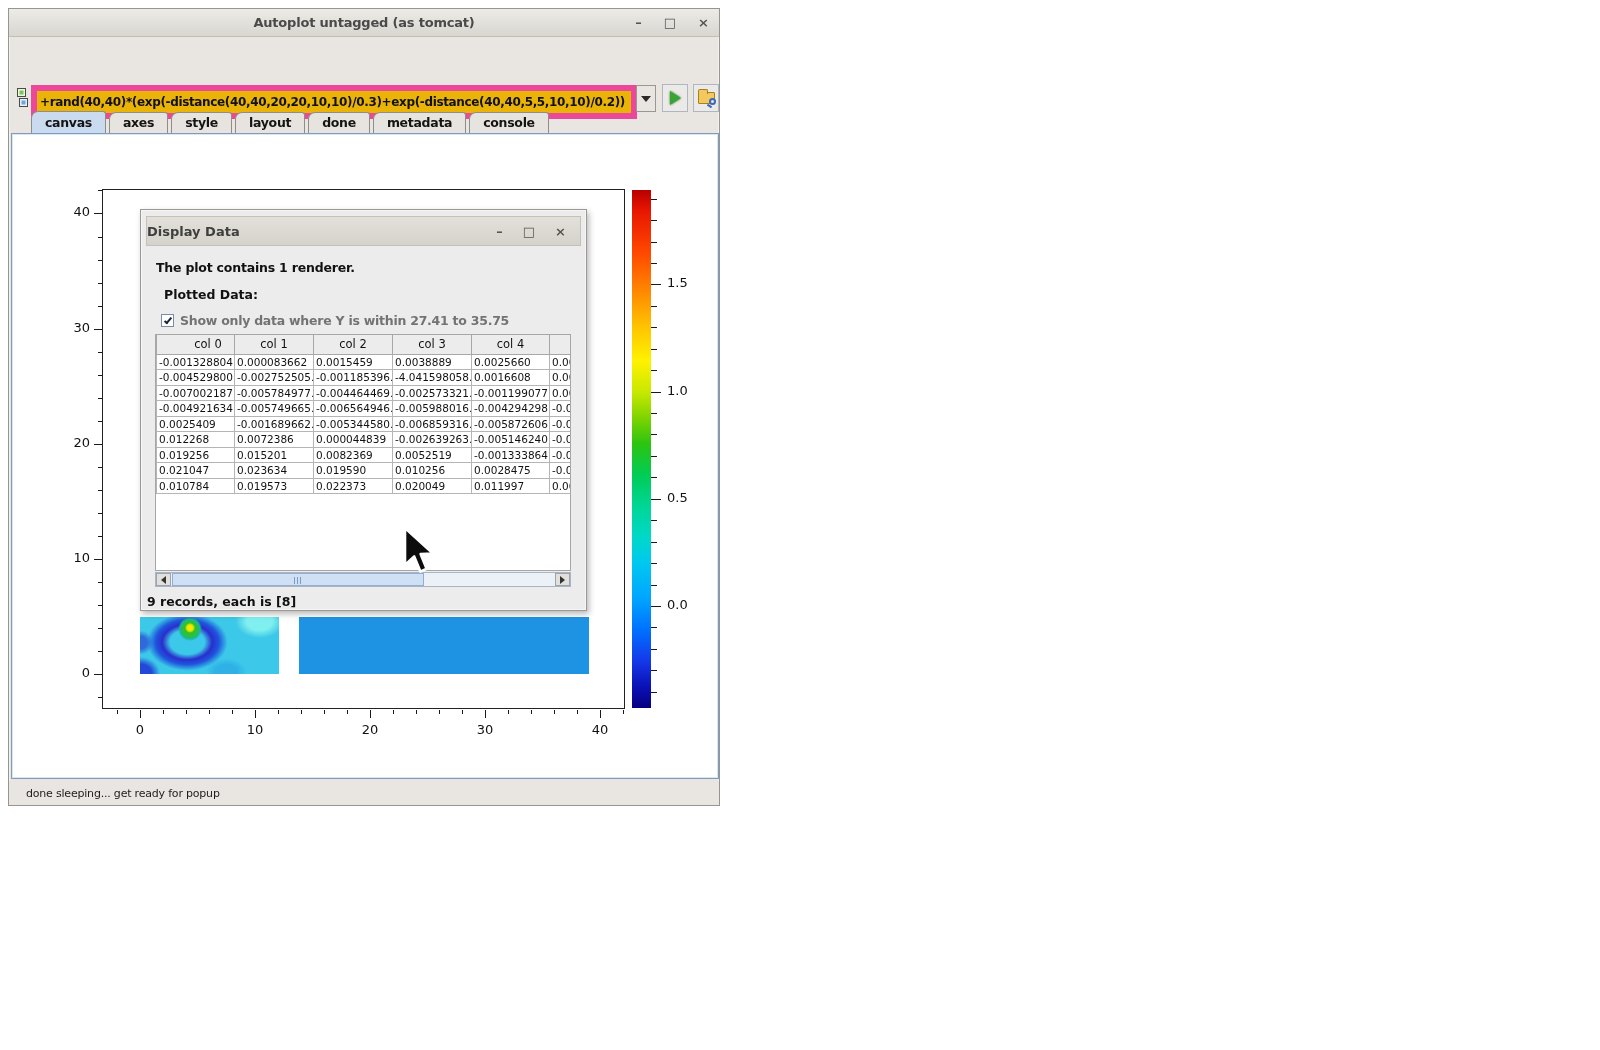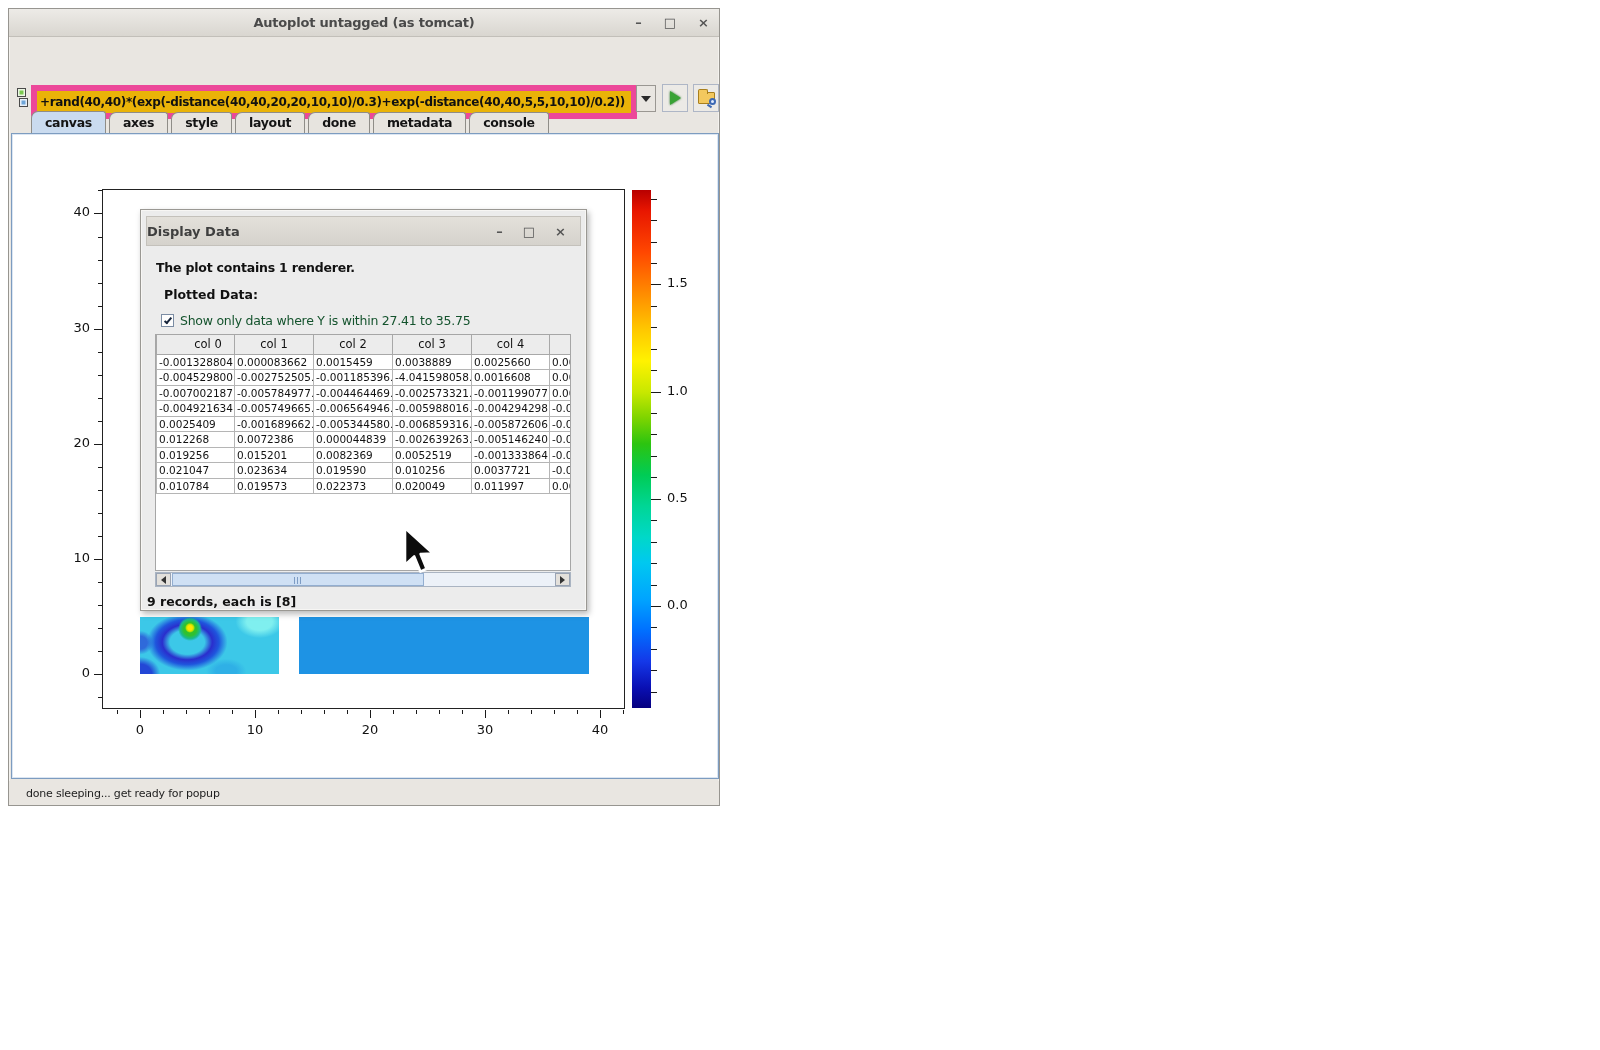--- a/index.html
+++ b/index.html
@@ -103,21 +103,21 @@
   .combo{position:absolute;left:125px;top:72px;width:307px;height:25px;border:1px solid #7e95b5;
     display:flex;}
   .combo-value{flex:1;background:#8fa9cc;color:#000;font-size:12.5px;font-weight:bold;
     line-height:23px;padding-left:5px;white-space:nowrap;overflow:hidden;letter-spacing:-0.3px;}
   .combo-btn{width:21px;background:#e6e3de;border-left:1px solid #9a9792;
     display:flex;align-items:center;justify-content:center;}
   .checkbox{position:absolute;left:20px;top:104px;width:13px;height:13px;background:#fdfdfd;
     border:1px solid #7b8ca3;}
   .checkmark{position:absolute;left:3.5px;top:0.5px;width:4px;height:8px;
     border-right:2px solid #16243a;border-bottom:2px solid #16243a;transform:rotate(40deg);}
-  .check-label{position:absolute;left:39px;top:103px;font-size:12.5px;font-weight:normal;color:#14532d;
+  .check-label{position:absolute;left:39px;top:103px;font-size:12.5px;font-weight:bold;color:#737373;
     letter-spacing:-0.25px;}
   .tablewrap{position:absolute;left:14px;top:124px;width:416px;height:237px;background:#ffffff;
     border:1px solid #a6a6a6;overflow:hidden;}
   table.data{border-collapse:collapse;table-layout:fixed;width:414px;}
   table.data th{height:19px;background:#ececec;border:1px solid #a8a8a8;border-top:none;
     font-size:11.5px;font-weight:normal;color:#111;text-align:center;padding:0;}
   table.data td{height:15.5px;border:1px solid #b5b5b5;font-size:10.5px;color:#111;
     padding:0 0 0 2px;white-space:nowrap;overflow:hidden;}
   .hscroll{position:absolute;left:14px;top:362px;width:416px;height:15px;background:#ecf1f8;
     border:1px solid #aab4c2;}
@@ -368,21 +368,21 @@
             <td>0.0082369</td>
             <td>0.0052519</td>
             <td>-0.001333864...</td>
             <td>-0.0</td>
           </tr>
           <tr>
             <td>0.021047</td>
             <td>0.023634</td>
             <td>0.019590</td>
             <td>0.010256</td>
-            <td>0.0037721</td>
+            <td>0.0028475</td>
             <td>-0.0</td>
           </tr>
           <tr>
             <td>0.010784</td>
             <td>0.019573</td>
             <td>0.022373</td>
             <td>0.020049</td>
             <td>0.011997</td>
             <td>0.00</td>
           </tr>

